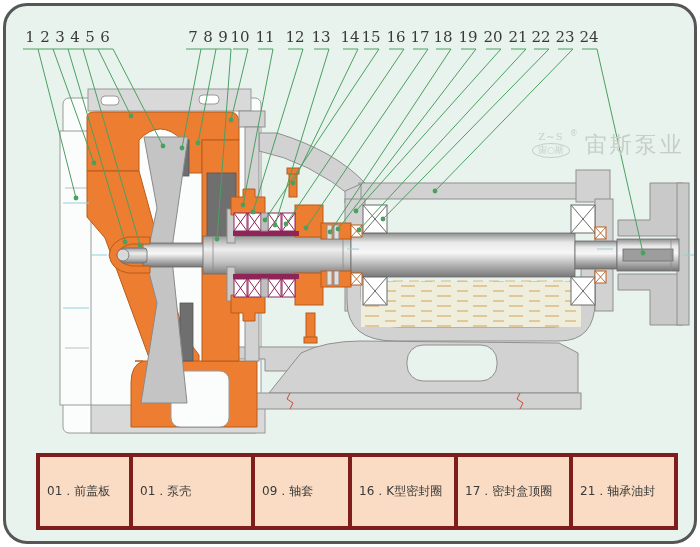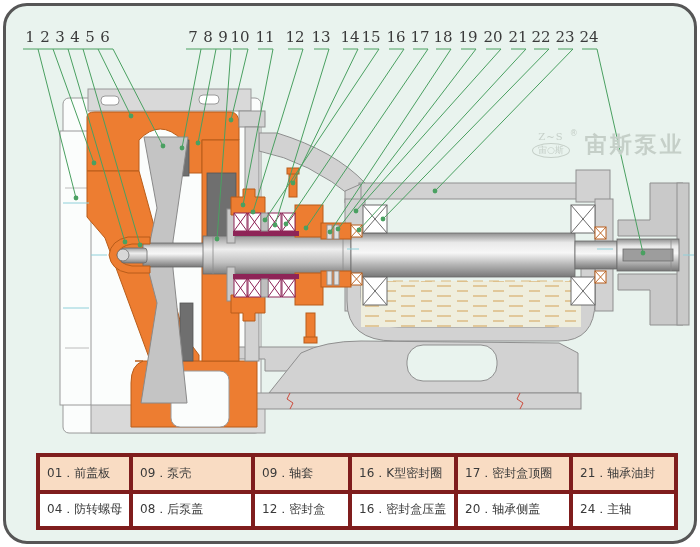--- a/index.html
+++ b/index.html
@@ -4,21 +4,21 @@
 <style>
   html,body{margin:0;padding:0;background:#ffffff;font-family:"DejaVu Sans","Liberation Sans",sans-serif;}
   .frame{position:relative;width:694px;height:541px;margin:3px;background:#e9f3ee;
          border:3px solid #565656;border-radius:24px;overflow:hidden;box-sizing:border-box;}
   svg{position:absolute;left:0;top:0;}
   .logo{position:absolute;left:526px;top:124px;display:flex;align-items:center;gap:15px;color:#c5cfc8;}
   .logo .emblem{text-align:center;line-height:1;position:relative;}
   .logo .emblem .zs{font-size:10px;letter-spacing:1px;font-family:"DejaVu Serif","Liberation Serif",serif;}
   .logo .emblem .oval{border:1px solid #c5cfc8;border-radius:50%;padding:2px 5px;font-size:9px;margin-top:1px;}
   .logo .emblem .reg{position:absolute;right:-8px;top:-2px;font-size:8px;}
-  .logo .brand{font-size:22px;font-weight:bold;letter-spacing:3px;text-align:right;}
+  .logo .brand{font-size:22px;font-weight:normal;letter-spacing:3px;text-align:right;}
   .parts-table{position:absolute;left:30px;top:447px;width:638px;height:77px;
                border:1px solid #565656;border-collapse:collapse;table-layout:fixed;
                background:#ffffff;}
   .parts-table td{border:4px solid #7f1d1d;font-size:12px;color:#3a3a3a;
                   padding:0 0 0 7px;white-space:nowrap;overflow:hidden;height:19px;}
   .parts-table tr.shade td{background:#f9dcc3;}
 </style>
 </head>
 <body>
 
@@ -313,30 +313,22 @@
         <col width="93">
         <col width="122">
         <col width="97">
         <col width="106">
         <col width="115">
         <col width="105">
       </colgroup>
     <tbody id="parts-body">
         <tr class="shade">
           <td>01．前盖板</td>
-          <td>09．泵壳</td>
+          <td>01．泵壳</td>
           <td>09．轴套</td>
           <td>16．K型密封圈</td>
           <td>17．密封盒顶圈</td>
           <td>21．轴承油封</td>
         </tr>
-        <tr>
-          <td>04．防转螺母</td>
-          <td>08．后泵盖</td>
-          <td>12．密封盒</td>
-          <td>16．密封盒压盖</td>
-          <td>20．轴承侧盖</td>
-          <td>24．主轴</td>
-        </tr>
       </tbody>
   </table>
 
 </div>
 
 </body></html>

